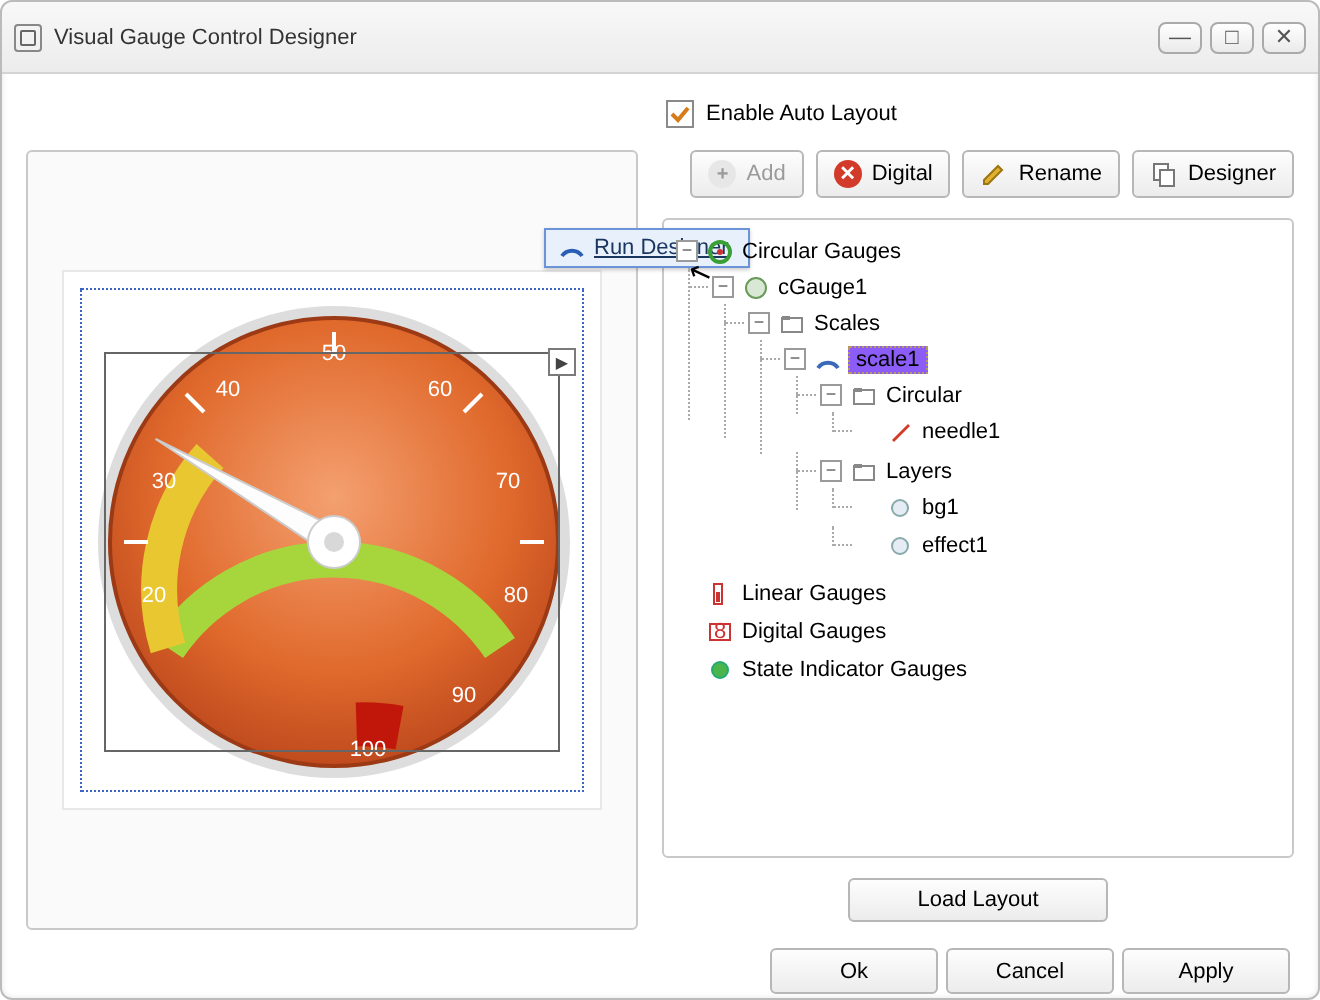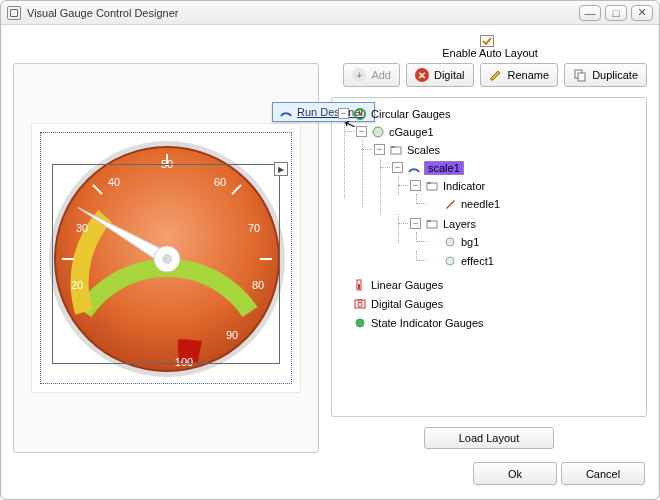--- a/index.html
+++ b/index.html
@@ -1,27 +1,27 @@
 <!DOCTYPE html>
 <html><head>
 <meta charset="utf-8">
 <style>
   * { box-sizing: border-box; margin: 0; padding: 0; font-family: Tahoma, sans-serif; font-size: 11px; }
   body { background: #fff; width: 660px; height: 500px; overflow: hidden; }
   .window { width: 660px; height: 500px; border: 1px solid #bbb; border-radius: 6px; background: #fff; box-shadow: inset 0 0 3px rgba(0,0,0,0.1); }
-  .titlebar { height: 24px; background: linear-gradient(#f8f8f8,#ececec); border-bottom: 1px solid #d4d4d4; display: flex; align-items: center; padding: 0 6px; border-radius: 6px 6px 0 0; }
+  .titlebar { height: 36px; background: linear-gradient(#f8f8f8,#ececec); border-bottom: 1px solid #d4d4d4; display: flex; align-items: center; padding: 0 6px; border-radius: 6px 6px 0 0; }
   .titlebar .appicon { width: 14px; height: 14px; border: 1px solid #888; border-radius: 2px; display:flex; align-items:center; justify-content:center; margin-right:6px; }
   .titlebar .appicon::before { content:""; width:6px; height:6px; border:1px solid #666; border-radius:1px; }
   .titlebar .title { flex: 1; color: #333; }
   .winbtns { display:flex; gap:4px; }
   .winbtn { width: 22px; height: 16px; border: 1px solid #aaa; border-radius: 4px; background: linear-gradient(#fff,#eaeaea); display:flex; align-items:center; justify-content:center; color:#555; font-size:10px; cursor:pointer; }
   .content { display:flex; height: 434px; padding: 10px 12px 6px 12px; gap: 12px; }
   .left { width: 306px; display:flex; flex-direction:column; }
   .right { flex:1; display:flex; flex-direction:column; }
-  .checkrow { height: 20px; display:flex; align-items:center; margin-bottom: 8px; padding-left:2px;flex-direction:column; }
+  .checkrow { height: 20px; display:flex; align-items:center; margin-bottom: 8px; padding-left:2px; }
   .checkbox { width:14px; height:14px; border:1px solid #8a8a8a; background:#fff; display:flex; align-items:center; justify-content:center; margin-right:6px; }
   .checkbox svg { width:10px; height:10px; }
   .designer { flex:1; border:1px solid #c9c9c9; border-radius:3px; background:#fafafa; position:relative; display:flex; align-items:center; justify-content:center; margin-top:28px; }
   .gauge-canvas { width: 270px; height: 270px; position:relative; border:1px solid #e8e8e8; background:#fff; }
   .sel-outer { position:absolute; left:8px; top:8px; right:8px; bottom:8px; border:1px dotted #3b66c4; }
   .sel-inner { position:absolute; left:20px; top:40px; width:228px; height:200px; border:1px solid #666; }
   .smarttag { position:absolute; left:242px; top:38px; width:14px; height:14px; background:#fff; border:1px solid #7a7a7a; display:flex; align-items:center; justify-content:center; }
   .smarttag::before { content:"▶"; font-size:8px; color:#444; }
   .popup { position:absolute; left:258px; top:38px; background:#e8f0fb; border:1px solid #6b94d6; height:20px; display:flex; align-items:center; padding:0 10px 0 6px; gap:4px; box-shadow:0 1px 2px rgba(0,0,0,0.2); white-space:nowrap; }
   .popup .pico { width:14px; height:14px; display:flex; align-items:center; justify-content:center; }
@@ -153,21 +153,21 @@
           </span>
           <span>Rename</span>
         </div>
         <div class="tbtn">
           <span class="nico">
             <svg viewBox="0 0 14 14">
                 <rect x="2" y="2" width="7" height="8" fill="#fff" stroke="#777"></rect>
                 <rect x="5" y="5" width="7" height="8" fill="#fff" stroke="#777"></rect>
               </svg>
           </span>
-          <span>Duplicate</span>
+          <span>Designer</span>
         </div>
       </div>
 
       <div class="tree-panel">
         <div class="tree">
           <ul>
             <li>
               <div class="node">
                 <span class="expander">−</span>
                 <span class="nico">
@@ -215,21 +215,21 @@
                           <ul>
                             <li>
                               <div class="node">
                                 <span class="expander">−</span>
                                 <span class="nico">
                                     <svg viewBox="0 0 14 14">
                                       <rect x="2" y="4" width="10" height="7" fill="#fff" stroke="#888"></rect>
                                       <rect x="2" y="3" width="4" height="2" fill="#888"></rect>
                                     </svg>
                                   </span>
-                                <span>Indicator</span>
+                                <span>Circular</span>
                               </div>
                               <ul>
                                 <li>
                                   <div class="node">
                                     <span class="expander spacer"></span>
                                     <span class="nico">
                                         <svg viewBox="0 0 14 14">
                                           <polygon points="3,11 11,3 12,4 4,12" fill="#d43a2a"></polygon>
                                         </svg>
                                       </span>
@@ -329,14 +329,17 @@
     </div>
   </div>
 
   <div class="footer">
     <div class="fbtn">
         <span>Ok</span>
       </div>
     <div class="fbtn">
         <span>Cancel</span>
       </div>
+    <div class="fbtn">
+        <span>Apply</span>
+      </div>
   </div>
 </div>
 
 </body></html>

